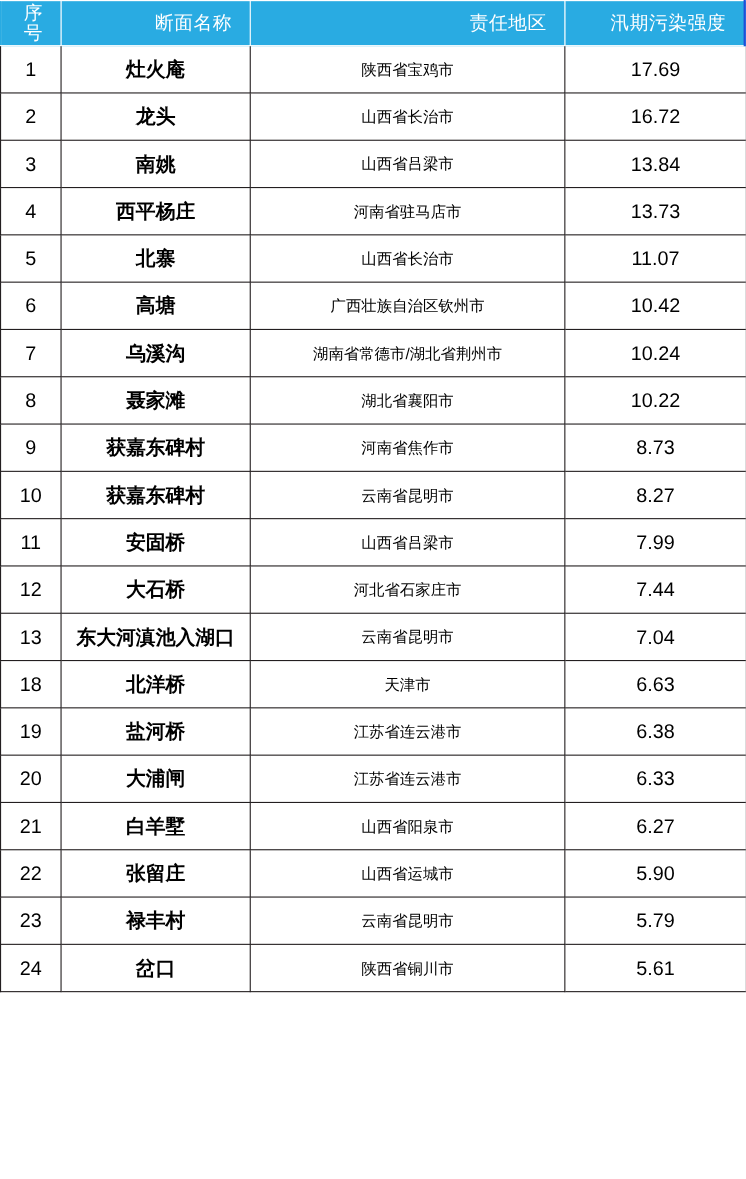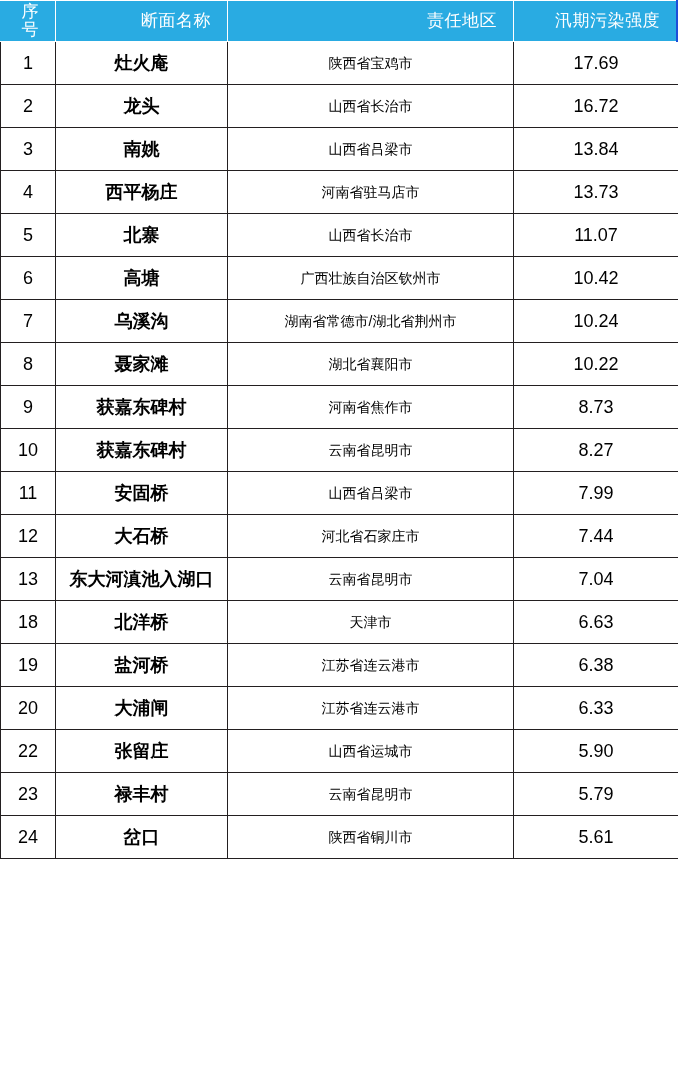--- a/index.html
+++ b/index.html
@@ -188,20 +188,26 @@
         <td class="region">江苏省连云港市</td>
         <td class="value">6.38</td>
       </tr>
       <tr>
         <td class="idx">20</td>
         <td class="name">大浦闸</td>
         <td class="region">江苏省连云港市</td>
         <td class="value">6.33</td>
       </tr>
       <tr>
+        <td class="idx">21</td>
+        <td class="name">白羊墅</td>
+        <td class="region">山西省阳泉市</td>
+        <td class="value">6.27</td>
+      </tr>
+      <tr>
         <td class="idx">22</td>
         <td class="name">张留庄</td>
         <td class="region">山西省运城市</td>
         <td class="value">5.90</td>
       </tr>
       <tr>
         <td class="idx">23</td>
         <td class="name">禄丰村</td>
         <td class="region">云南省昆明市</td>
         <td class="value">5.79</td>

